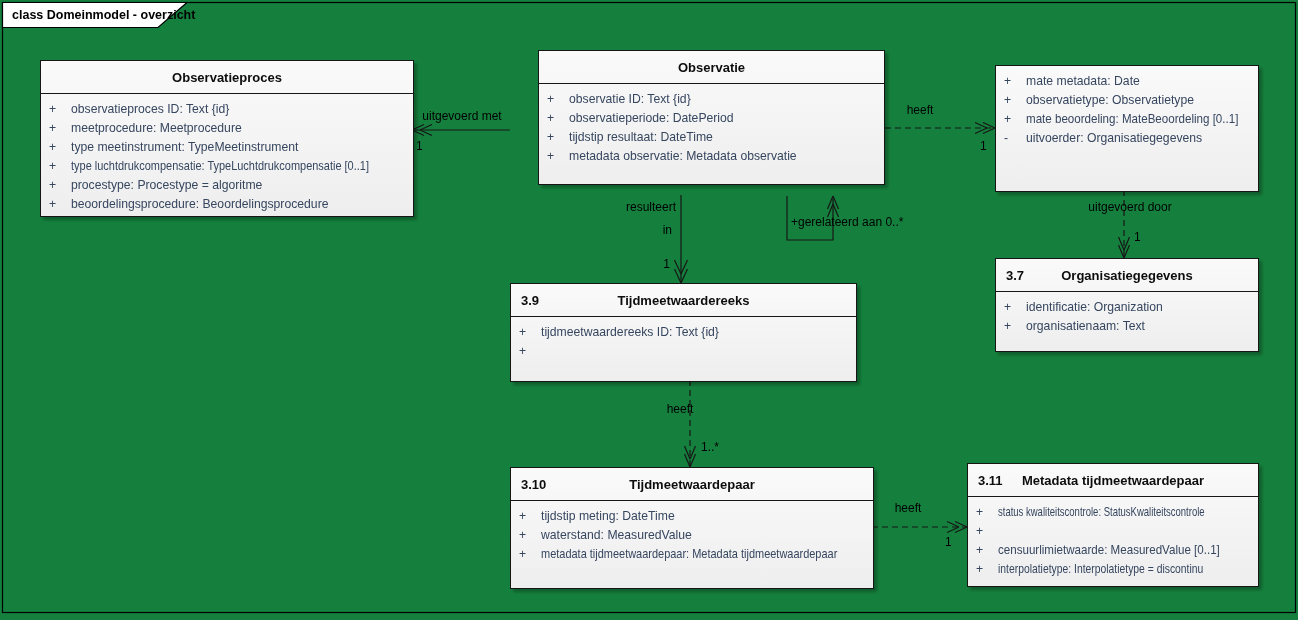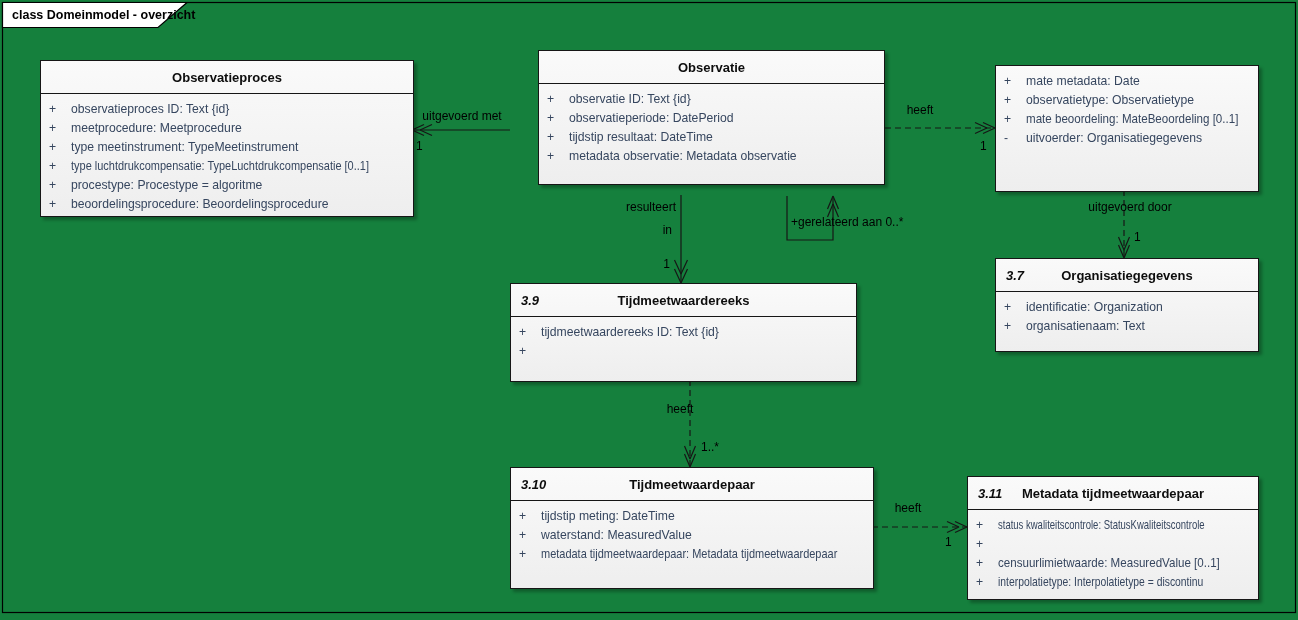--- a/index.html
+++ b/index.html
@@ -7,38 +7,38 @@
           font-family:"Liberation Sans",sans-serif;}
   #wires{position:absolute;left:0;top:0;z-index:1;}
   .frame-title{position:absolute;left:12px;top:8px;z-index:3;font-size:12.5px;font-weight:bold;color:#000;}
 
   .uml-class{position:absolute;z-index:2;border:1.3px solid #161616;border-radius:0;
              background:linear-gradient(#fafafa,#eeeeee);
              box-shadow:3px 3px 3px rgba(0,0,0,0.28);}
   .uml-title{position:relative;height:32px;border-bottom:1.3px solid #161616;
              display:flex;align-items:center;justify-content:center;
              font-weight:bold;font-size:13px;color:#0d0d0d;}
-  .uml-num{position:absolute;left:10px;font-weight:bold;font-size:13px;font-style:italic;}
+  .uml-num{position:absolute;left:10px;font-weight:bold;font-size:13px;}
   .uml-attrs{padding:6px 8px 0 8px;}
   .attr-row{display:flex;line-height:19px;font-size:12.2px;color:#36465f;white-space:nowrap;}
   .attr-vis{width:22px;flex:0 0 22px;}
   .attr-text{display:inline-block;transform-origin:0 50%;}
   .sqz95 .attr-text{transform:scaleX(.95);}
   .sqz90 .attr-text{transform:scaleX(.90);}
   .sqz85 .attr-text{transform:scaleX(.85);}
   .sqz78 .attr-text{transform:scaleX(.78);}
 
   
   .c0{left:40px;top:60px;width:372px;height:155px;}
   .c1{left:510px;top:50px;width:345px;height:133px;margin-left:28px;}
   .c2{left:995px;top:65px;width:262px;height:125px;}
   .c3{left:510px;top:283px;width:345px;height:97px;}
   .c4{left:995px;top:258px;width:262px;height:92px;}
   .c5{left:510px;top:467px;width:362px;height:120px;}
-  .c6{left:967px;top:476px;width:290px;height:122px;}
+  .c6{left:967px;top:463px;width:290px;height:122px;}
 
   .rel-label{position:absolute;z-index:3;font-size:12px;color:#000;white-space:nowrap;}
   .ctr{text-align:center;}
   .rgt{text-align:right;}
 </style>
 </head>
 <body>
 
 <div id="canvas">
 

